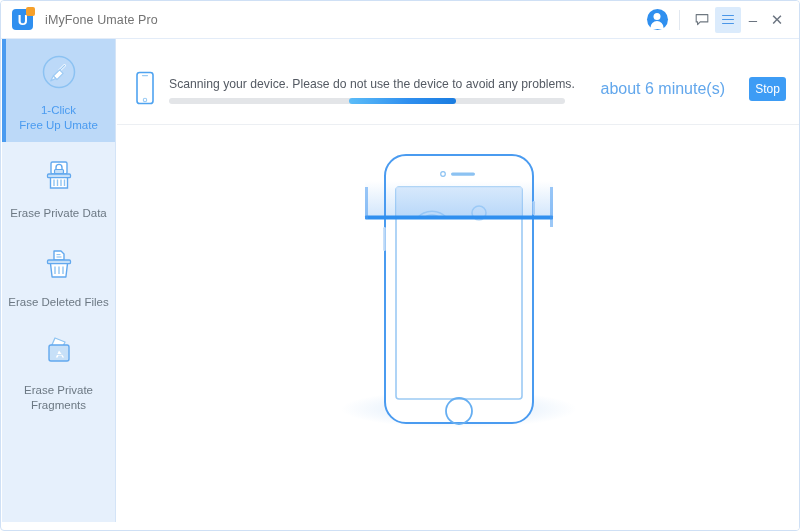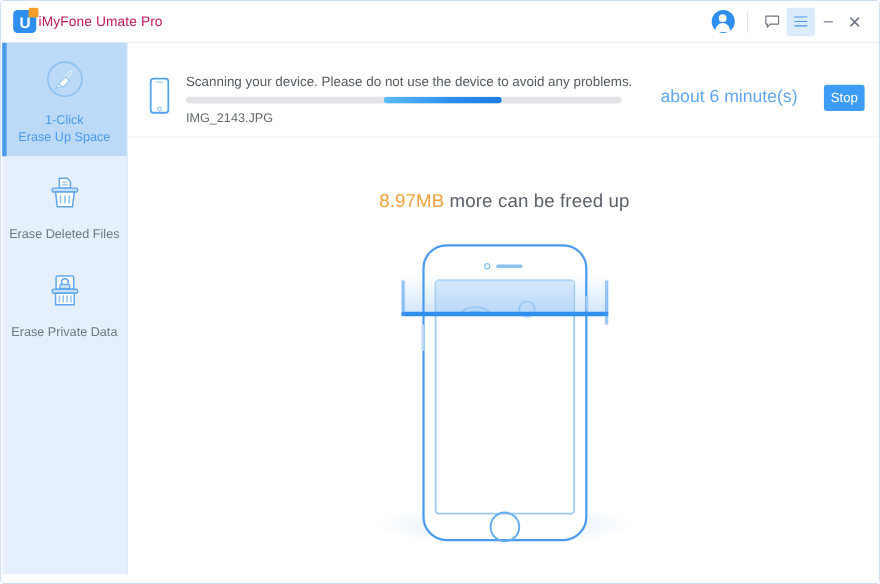--- a/index.html
+++ b/index.html
@@ -42,23 +42,23 @@
     line-height: 1;
     letter-spacing: -0.5px;
   }
   .logo-box .corner {
     position: absolute; top: -2px; right: -2px;
     width: 9px; height: 9px;
     background: #f6a02a;
     border-radius: 2px;
   }
   #app-title {
-    margin-left: 2px;
+    margin-left: 12px;
     font-size: 12.5px;
-    color: #be185d;
+    color: #737373;
     letter-spacing: 0.1px;
   }
   #titlebar-right {
     margin-left: auto;
     display: flex; align-items: center;
     height: 38px;
     padding-right: 12px;
   }
   .tb-btn {
     width: 26px; height: 26px;
@@ -251,86 +251,97 @@
         <svg width="40" height="40" viewBox="0 0 40 40">
           <circle cx="20" cy="20" r="15.5" fill="none" stroke="#8cc2f2" stroke-width="1.5"></circle>
           <path d="M25.5 13.5l-5.2 5.2" stroke="#ffffff" stroke-width="2.6" stroke-linecap="round"></path>
           <path d="M25.5 13.5l-5.2 5.2" stroke="#9ccaf4" stroke-width="1.2" stroke-linecap="round"></path>
           <path d="M20.6 17.9l-6.3 6.1 3.6 3.6 6.2-6.2z" fill="#ffffff" stroke="#9ccaf4" stroke-width="1.2" stroke-linejoin="round"></path>
           <path d="M14.3 24.0l-2.6 4.9 5.2-2.5z" fill="#ffffff" stroke="#9ccaf4" stroke-width="1.2" stroke-linejoin="round"></path>
         </svg>
       </div>
       <div class="nav-label">
         <span>1-Click</span><br>
-        <span>Erase Up Space</span>
-      </div>
-    </div>
-
-
-    <div class="nav-item">
-      <div class="nav-icon">
-        <svg width="40" height="40" viewBox="0 0 40 40">
-          <path d="M15 7h7l3 3v6H15z" fill="#ffffff" stroke="#62a8ee" stroke-width="1.4" stroke-linejoin="round"></path>
-          <line x1="17.5" y1="10.5" x2="21.5" y2="10.5" stroke="#8fc4f2" stroke-width="1.2"></line>
-          <line x1="17.5" y1="13" x2="22.5" y2="13" stroke="#8fc4f2" stroke-width="1.2"></line>
-          <rect x="8.5" y="16" width="23" height="3.6" rx="1.2" fill="#c7e0f8" stroke="#62a8ee" stroke-width="1.3"></rect>
-          <path d="M11.5 19.6h17l-1.6 13.4h-13.8z" fill="#ffffff" stroke="#62a8ee" stroke-width="1.4" stroke-linejoin="round"></path>
-          <line x1="16" y1="22.5" x2="16" y2="30" stroke="#8fc4f2" stroke-width="1.4"></line>
-          <line x1="20" y1="22.5" x2="20" y2="30" stroke="#8fc4f2" stroke-width="1.4"></line>
-          <line x1="24" y1="22.5" x2="24" y2="30" stroke="#8fc4f2" stroke-width="1.4"></line>
-        </svg>
-      </div>
-      <div class="nav-label">Erase Deleted Files</div>
-    </div>
+        <span>Free Up Umate</span>
+      </div>
+    </div>
+
 
     <div class="nav-item">
       <div class="nav-icon">
         <svg width="40" height="40" viewBox="0 0 40 40">
           <rect x="12" y="7" width="16" height="12" rx="1.5" fill="#ffffff" stroke="#62a8ee" stroke-width="1.4"></rect>
           <path d="M17 15v-2.6a3 3 0 0 1 6 0V15" fill="none" stroke="#62a8ee" stroke-width="1.4"></path>
           <rect x="15.5" y="14.5" width="9" height="4" rx="1" fill="#c7e0f8" stroke="#62a8ee" stroke-width="1.2"></rect>
           <rect x="8.5" y="19" width="23" height="3.6" rx="1.2" fill="#c7e0f8" stroke="#62a8ee" stroke-width="1.3"></rect>
           <path d="M11.5 22.6h17v10.4h-17z" fill="#ffffff" stroke="#62a8ee" stroke-width="1.4"></path>
           <line x1="15" y1="24.6" x2="15" y2="31" stroke="#8fc4f2" stroke-width="1.4"></line>
           <line x1="18.5" y1="24.6" x2="18.5" y2="31" stroke="#8fc4f2" stroke-width="1.4"></line>
           <line x1="22" y1="24.6" x2="22" y2="31" stroke="#8fc4f2" stroke-width="1.4"></line>
           <line x1="25.5" y1="24.6" x2="25.5" y2="31" stroke="#8fc4f2" stroke-width="1.4"></line>
         </svg>
       </div>
       <div class="nav-label">Erase Private Data</div>
     </div>
 
+    <div class="nav-item">
+      <div class="nav-icon">
+        <svg width="40" height="40" viewBox="0 0 40 40">
+          <path d="M15 7h7l3 3v6H15z" fill="#ffffff" stroke="#62a8ee" stroke-width="1.4" stroke-linejoin="round"></path>
+          <line x1="17.5" y1="10.5" x2="21.5" y2="10.5" stroke="#8fc4f2" stroke-width="1.2"></line>
+          <line x1="17.5" y1="13" x2="22.5" y2="13" stroke="#8fc4f2" stroke-width="1.2"></line>
+          <rect x="8.5" y="16" width="23" height="3.6" rx="1.2" fill="#c7e0f8" stroke="#62a8ee" stroke-width="1.3"></rect>
+          <path d="M11.5 19.6h17l-1.6 13.4h-13.8z" fill="#ffffff" stroke="#62a8ee" stroke-width="1.4" stroke-linejoin="round"></path>
+          <line x1="16" y1="22.5" x2="16" y2="30" stroke="#8fc4f2" stroke-width="1.4"></line>
+          <line x1="20" y1="22.5" x2="20" y2="30" stroke="#8fc4f2" stroke-width="1.4"></line>
+          <line x1="24" y1="22.5" x2="24" y2="30" stroke="#8fc4f2" stroke-width="1.4"></line>
+        </svg>
+      </div>
+      <div class="nav-label">Erase Deleted Files</div>
+    </div>
+
+    <div class="nav-item">
+      <div class="nav-icon">
+        <g></g>
+        <svg width="40" height="40" viewBox="0 0 40 40">
+          <path d="M16 6l10 4-4 9-10-4z" fill="#ffffff" stroke="#8fc4f2" stroke-width="1.3" stroke-linejoin="round"></path>
+          <rect x="10" y="13" width="20" height="16" rx="2" fill="#c7e0f8" stroke="#62a8ee" stroke-width="1.4"></rect>
+          <path d="M20 18.5l-3.2 7h1.9l.8-2h3l.8 2h1.9z" fill="#ffffff"></path>
+          <line x1="17.2" y1="22.5" x2="22.8" y2="22.5" stroke="#c7e0f8" stroke-width="1.1"></line>
+        </svg>
+      </div>
+      <div class="nav-label">
+        <span>Erase Private</span><br>
+        <span>Fragments</span>
+      </div>
+    </div>
   </div>
 
   <div id="main">
 
     <div id="status-panel">
       <div id="status-phone-ic">
         <svg width="22" height="34" viewBox="0 0 22 34">
           <rect x="3" y="1.5" width="16" height="31" rx="2.6" fill="#ffffff" stroke="#4fa3f0" stroke-width="1.6"></rect>
           <line x1="8.5" y1="4.6" x2="13.5" y2="4.6" stroke="#9acbf4" stroke-width="1.2" stroke-linecap="round"></line>
           <circle cx="11" cy="29" r="1.7" fill="none" stroke="#9acbf4" stroke-width="1.1"></circle>
         </svg>
       </div>
 
       <div id="status-mid">
         <div id="scan-text">Scanning your device. Please do not use the device to avoid any problems.</div>
         <div id="progress-track">
           <div id="progress-fill"></div>
         </div>
-        <div id="scan-file">IMG_2143.JPG</div>
       </div>
 
       <div id="eta">about 6 minute(s)</div>
       <button id="stop-btn">Stop</button>
     </div>
 
-    <div id="headline">
-      <span id="freed-size">8.97MB</span><span> more can be freed up</span>
-    </div>
 
     <div id="illus">
       <svg width="300" height="300" viewBox="0 0 300 300">
         <defs>
           <linearGradient id="beamgrad" x1="0" y1="0" x2="0" y2="1">
             <stop offset="0%" stop-color="#4a9bf0" stop-opacity="0"></stop>
             <stop offset="100%" stop-color="#4a9bf0" stop-opacity="0.45"></stop>
           </linearGradient>
           <radialGradient id="shadowgrad" cx="50%" cy="50%" r="50%">
             <stop offset="0%" stop-color="#cfe3f8" stop-opacity="0.9"></stop>

